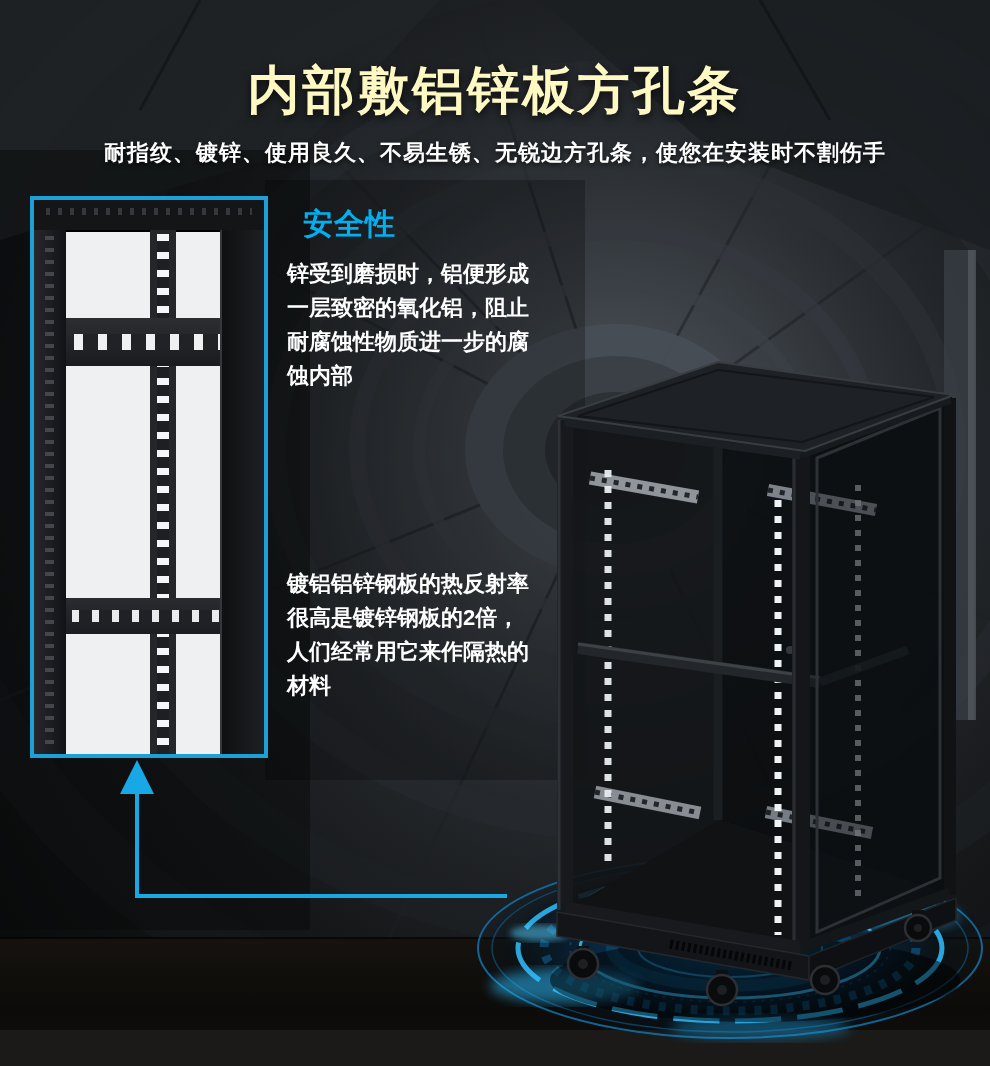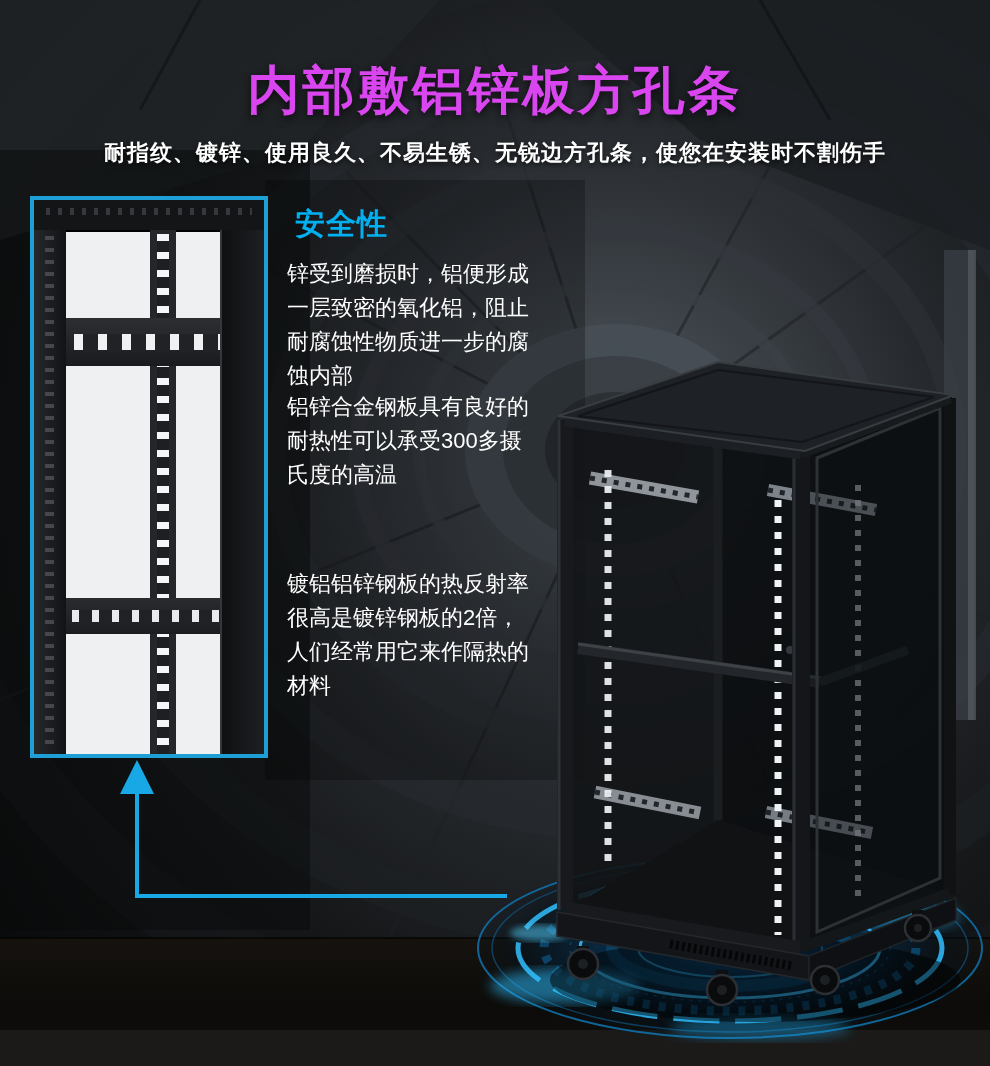--- a/index.html
+++ b/index.html
@@ -3,21 +3,21 @@
 <meta charset="utf-8">
 <style>
   html,body{margin:0;padding:0;background:#000;}
   .stage{position:relative;width:990px;height:1066px;overflow:hidden;background:#0a0b0c;
          font-family:"Liberation Sans","DejaVu Sans",sans-serif;}
   .bg{position:absolute;left:0;top:0;z-index:0;}
   .glow{position:absolute;left:460px;top:838px;width:540px;height:220px;z-index:1;}
   .cabinet{position:absolute;left:520px;top:350px;width:450px;height:700px;z-index:2;}
 
   .header{position:absolute;left:0;top:56px;width:100%;text-align:center;z-index:5;}
-  .header h1{margin:0;font-size:52px;font-weight:bold;color:#d946ef;letter-spacing:3px;
+  .header h1{margin:0;font-size:52px;font-weight:bold;color:#fef9c3;letter-spacing:3px;
              text-shadow:0 3px 8px rgba(0,0,0,.7);}
   .header p{margin:12px 0 0;font-size:22px;font-weight:bold;color:#fff;letter-spacing:1px;
             text-shadow:0 2px 5px rgba(0,0,0,.7);}
 
   .inset{position:absolute;left:30px;top:196px;width:230px;height:554px;border:4px solid #1e9fd6;
          background:#eef0f2;z-index:4;overflow:hidden;}
   .inset-top{position:absolute;left:0;top:0;width:100%;height:30px;background:#141517;border-bottom:2px solid #000;}
   .inset-top-holes{position:absolute;left:12px;top:8px;right:12px;height:7px;
          background-image:repeating-linear-gradient(90deg,#35383c 0 4px,transparent 4px 12px);}
   .inset-rail-left{position:absolute;left:0;top:30px;bottom:0;width:32px;
@@ -37,22 +37,22 @@
          background-image:repeating-linear-gradient(90deg,#e8eaec 0 7px,#1f2125 7px 20px);}
   .inset-panel-right{position:absolute;right:0;top:30px;bottom:0;width:42px;
          background:linear-gradient(to right,#0f1012,#1d1f22);border-left:2px solid #34373b;}
 
   .arrow-head{position:absolute;left:120px;top:760px;width:0;height:0;border-left:17px solid transparent;
          border-right:17px solid transparent;border-bottom:34px solid #18a8e6;z-index:4;}
   .line-v{position:absolute;left:135px;top:792px;width:4px;height:106px;background:#18a8e6;z-index:4;}
   .line-h{position:absolute;left:135px;top:894px;width:372px;height:4px;background:#18a8e6;z-index:4;}
 
   .feature{position:absolute;left:287px;width:262px;z-index:4;}
-  .feature h3{margin:0 8px 12px;font-size:30px;font-weight:bold;color:#00b0f0;letter-spacing:1px;font-family:Liberation Mono, monospace;}
-  .feature p{margin:0;width:252px;font-size:22px;line-height:34px;color:#fff;}
+  .feature h3{margin:0 16px 12px;font-size:30px;font-weight:bold;color:#00b0f0;letter-spacing:1px;font-family:Liberation Mono, monospace;}
+  .feature p{margin:0;width:252px;font-size:22px;line-height:34px;color:#fff;font-weight:bold;}
   .f1{top:204px;} .f2{top:390px;} .f3{top:567px;}
 </style>
 </head>
 <body>
 
 <div class="stage">
 
   <svg class="bg" width="990" height="1066" viewBox="0 0 990 1066">
     <defs>
       <radialGradient id="tg" cx="0.62" cy="0.43" r="0.85">
@@ -241,19 +241,18 @@
 
   <div class="arrow-head"></div>
   <div class="line-v"></div>
   <div class="line-h"></div>
 
   <section class="feature f1">
     <h3>安全性</h3>
     <p>锌受到磨损时，铝便形成一层致密的氧化铝，阻止耐腐蚀性物质进一步的腐蚀内部</p>
   </section>
   <section class="feature f2">
-    <p>铝锌合金钢板具有良好的耐热性可以承受300多摄氏度的高温</p>
   </section>
   <section class="feature f3">
     <p>镀铝铝锌钢板的热反射率很高是镀锌钢板的2倍，人们经常用它来作隔热的材料</p>
   </section>
 
 </div>
 
 </body></html>

